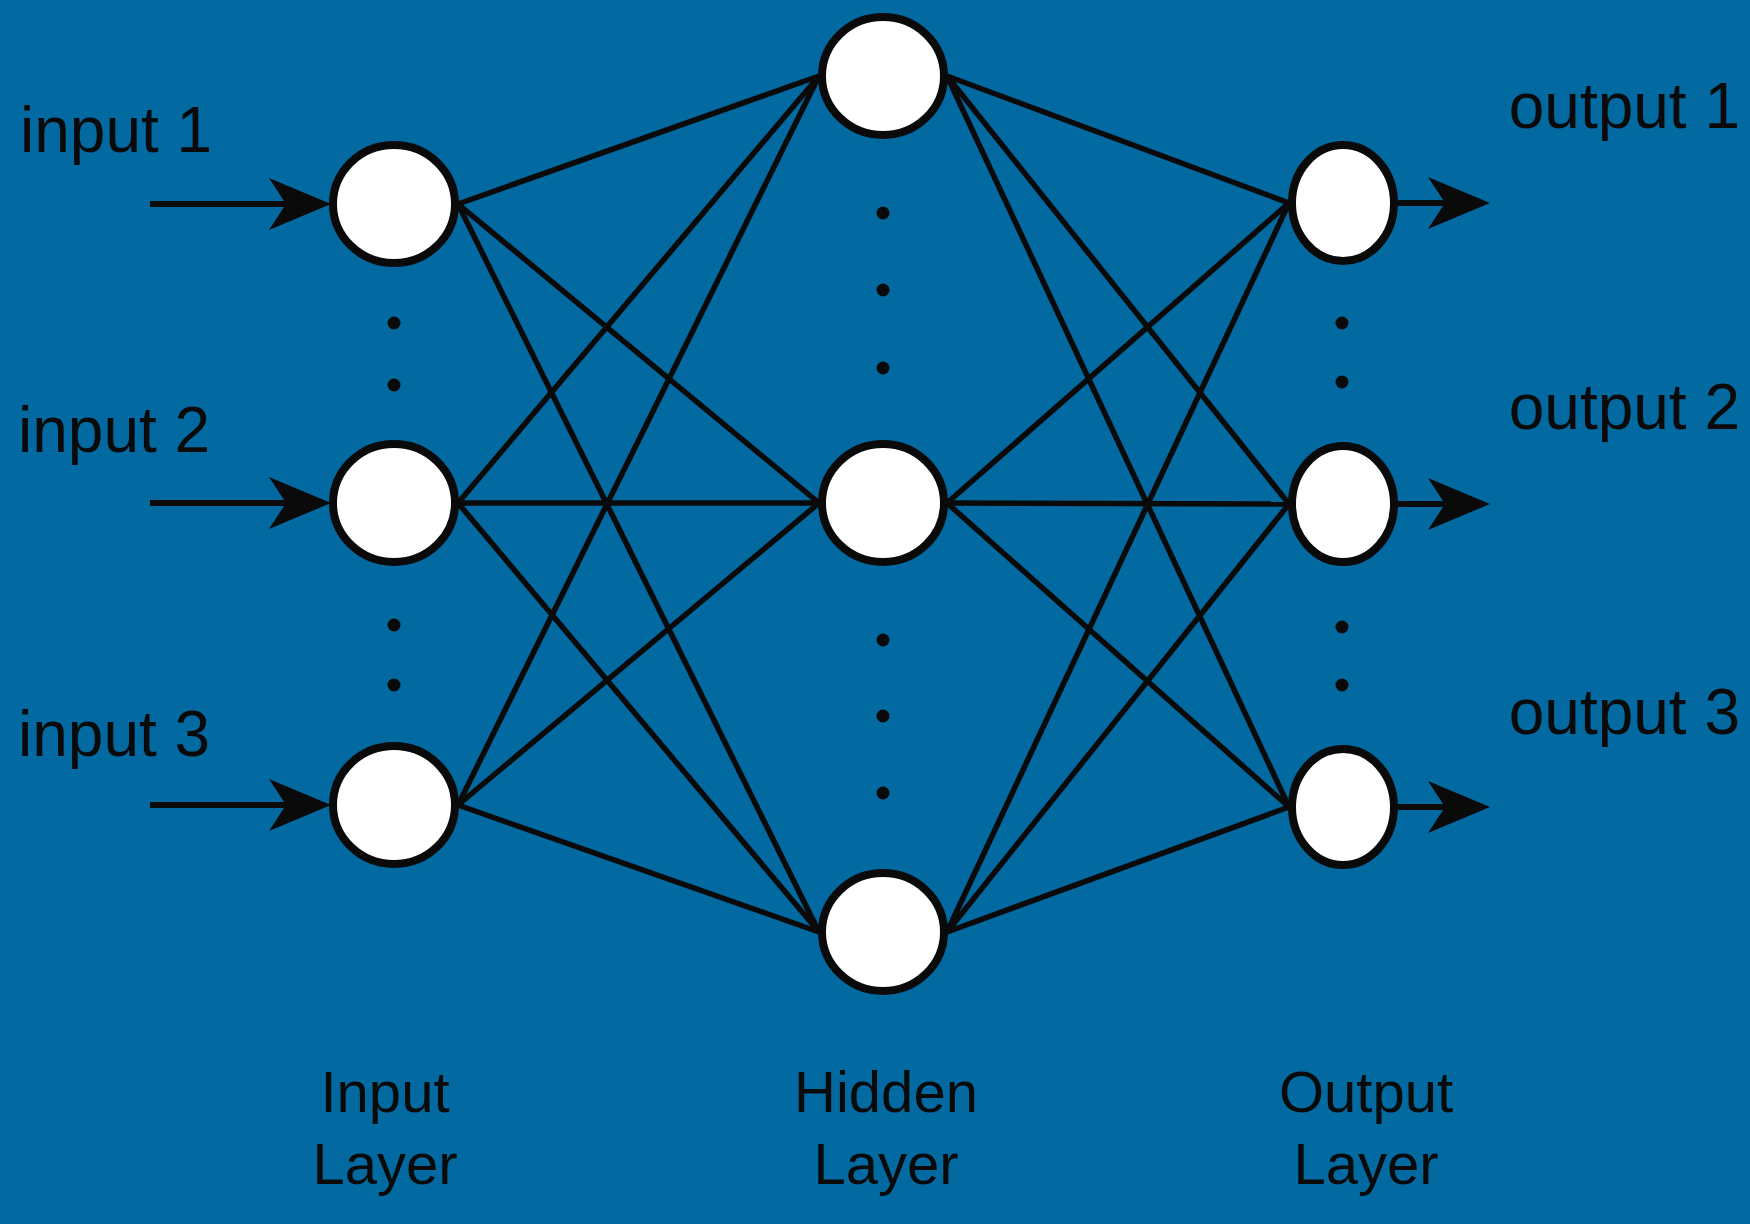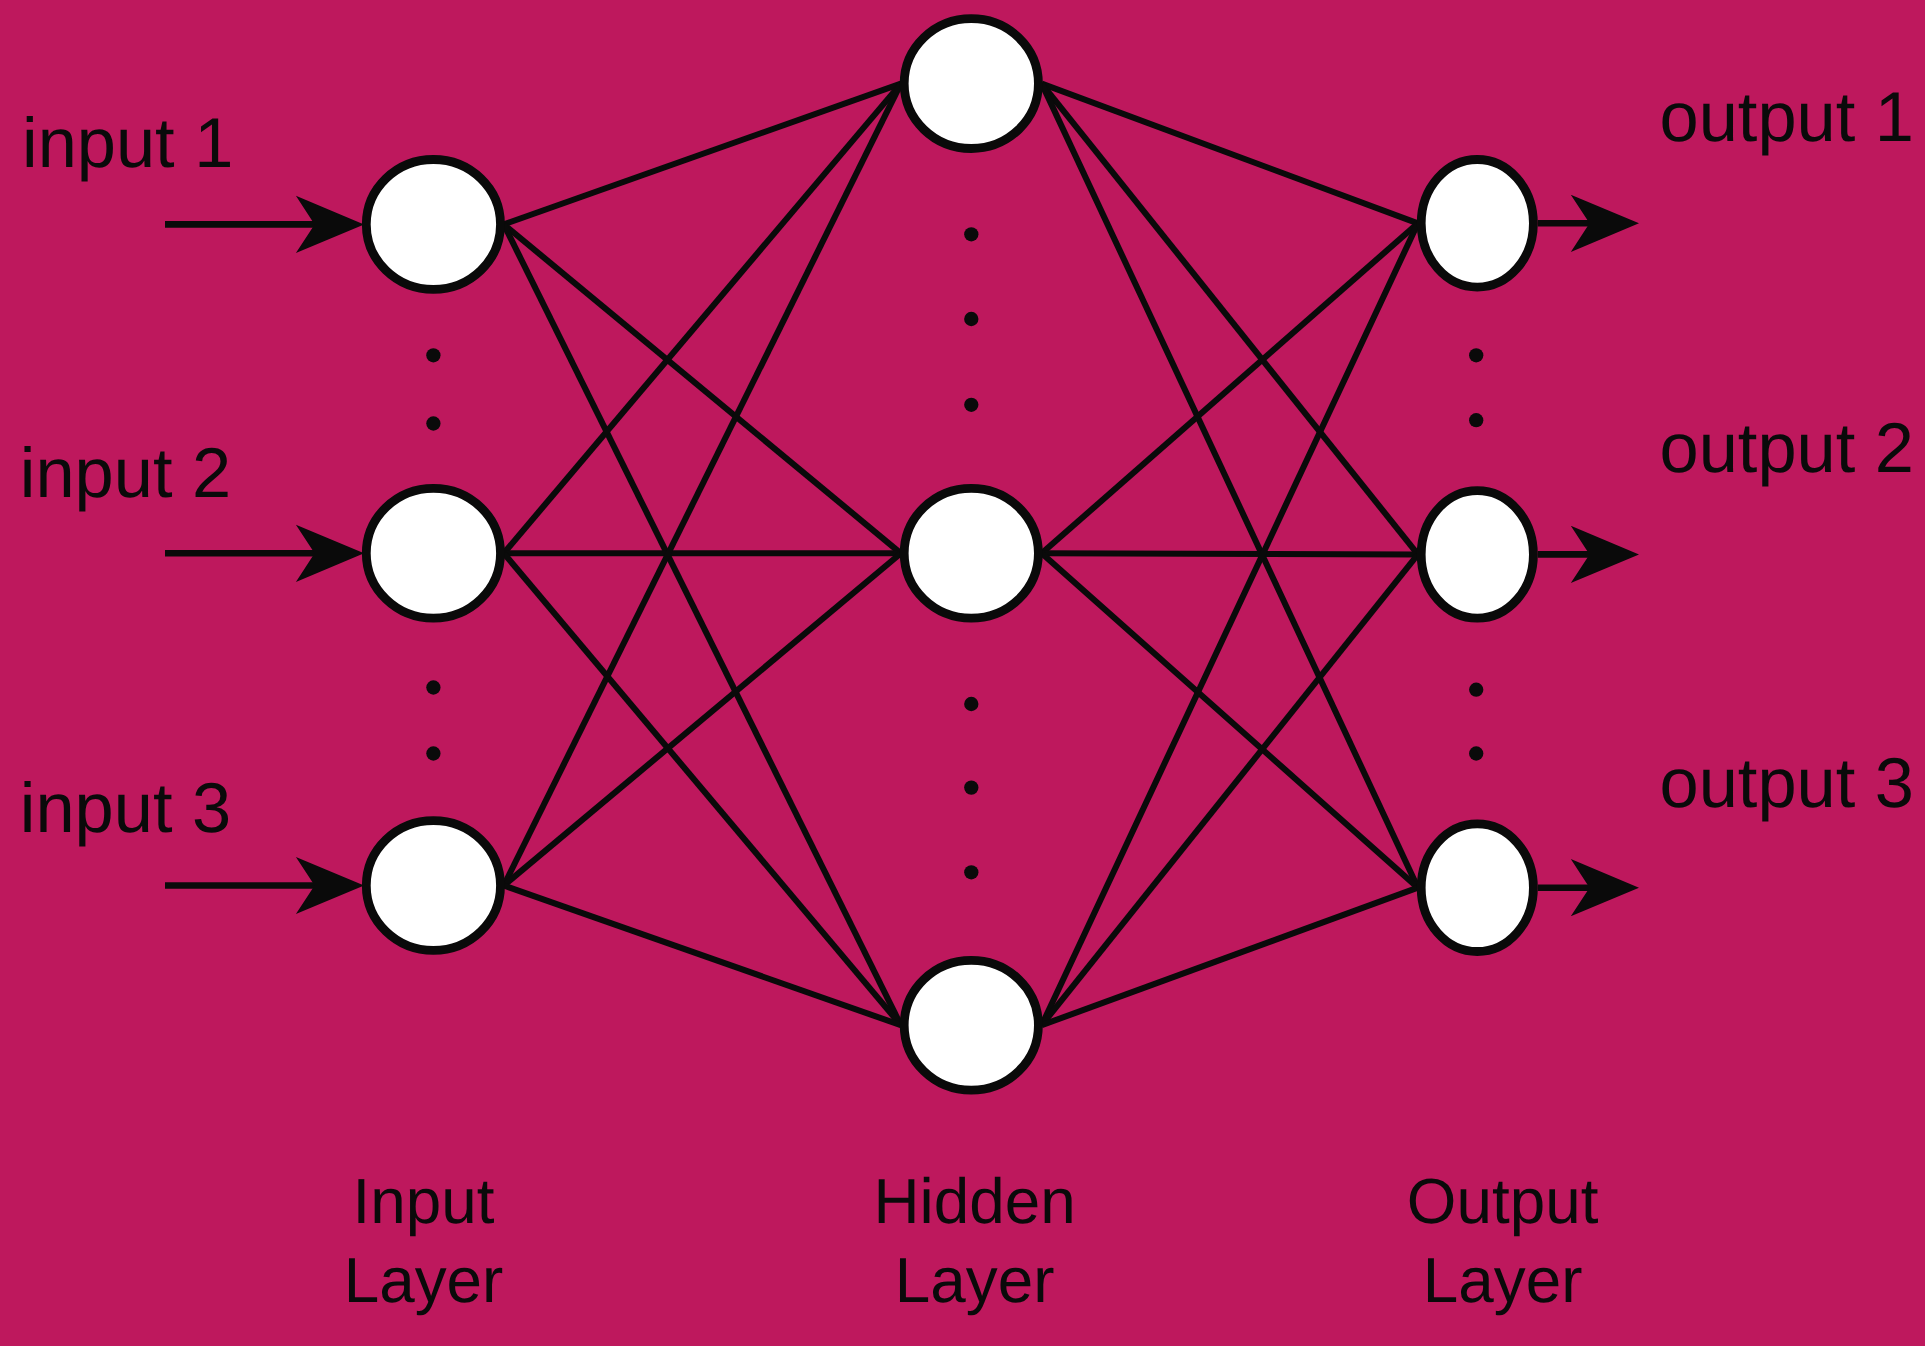--- a/index.html
+++ b/index.html
@@ -4,21 +4,21 @@
 <style>
   html, body {
     margin: 0;
     padding: 0;
     background: #ffffff;
   }
   .stage {
     position: relative;
     width: 1750px;
     height: 1224px;
-    background: #be185d;
+    background: #0369a1;
     overflow: hidden;
   }
   svg {
     display: block;
   }
   .io-label {
     font-family: "Liberation Sans", sans-serif;
     font-size: 64px;
     fill: #0a0a0a;
   }

